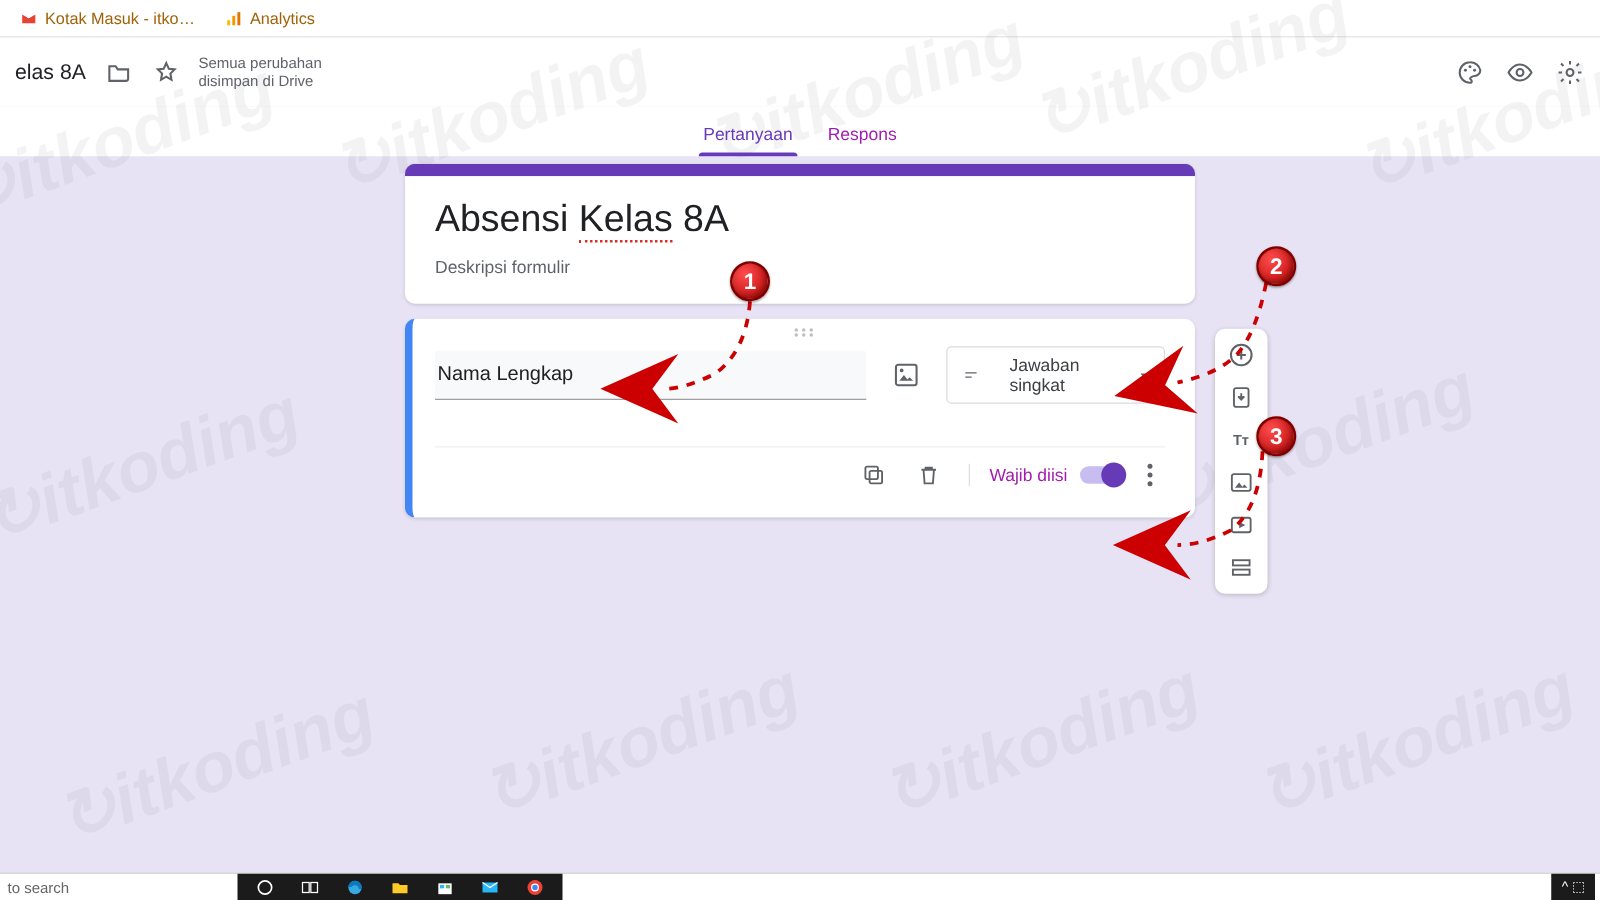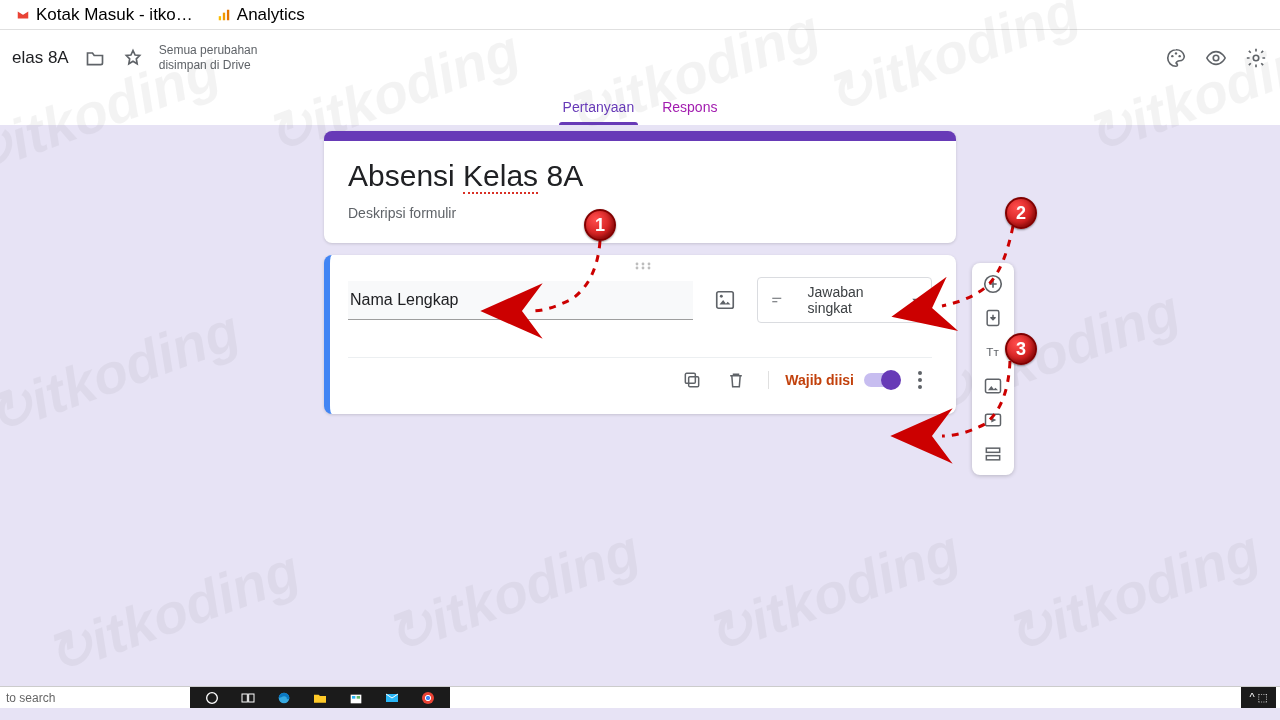--- a/index.html
+++ b/index.html
@@ -1,19 +1,19 @@
 <!DOCTYPE html>
 <html><head>
 <meta charset="utf-8">
 <style>
   * { box-sizing: border-box; margin: 0; padding: 0; font-family: Arial, "Helvetica Neue", sans-serif; }
   html, body { width: 1280px; height: 720px; overflow: hidden; background: #e7e3f5; }
   
   .tabstrip { height: 30px; background: #ffffff; display: flex; align-items: center; padding-left: 6px; gap: 4px; border-bottom: 1px solid #e0e0e0; }
-  .chip { display:flex; align-items:center; gap:6px; padding: 0 10px; height: 22px; font-size: 17px; color:#000000; }
+  .chip { display:flex; align-items:center; gap:6px; padding: 0 10px; height: 22px; font-size: 13px; color:#a16207; }
   .gm-ico { width:14px; height:14px; }
   .ga-ico { width:14px; height:14px; }
   
   .appbar { height: 55px; background:#fff; display:flex; align-items:center; padding: 0 12px; }
   .appbar-left { display:flex; align-items:center; gap:14px; }
   .doc-title { font-size:17px; color:#202124; }
   .ico-btn { width:24px; height:24px; display:flex; align-items:center; justify-content:center; color:#5f6368; cursor:pointer; }
   .save-note { font-size:12px; color:#5f6368; line-height:1.25; }
   .appbar-right { margin-left:auto; display:flex; align-items:center; gap:16px; }
   
@@ -34,35 +34,35 @@
   .q-body { padding: 0 24px 10px 18px; }
   .q-row { display:flex; align-items:center; gap:18px; }
   .q-input { flex: 0 0 345px; }
   .q-input input { width:100%; font-size:16px; padding:10px 2px 10px 2px; border:none; border-bottom:1px solid #9e9e9e; background:#f8f9fa; color:#202124; outline:none; }
   .q-img { width:28px; height:28px; display:flex; align-items:center; justify-content:center; color:#5f6368; cursor:pointer; }
   .q-type { flex:1; height:46px; border:1px solid #dadce0; border-radius:4px; display:flex; align-items:center; padding:0 12px; gap:24px; cursor:pointer; color:#3c4043; font-size:14px; position:relative; }
   .q-type .caret { margin-left:auto; }
   .ans-line { margin-top:20px; font-size:14px; color:#9e9e9e; border-bottom:1px dotted #bdbdbd; padding-bottom:6px; width:60%; }
   .q-footer { border-top:1px solid #eceff1; margin-top:34px; padding:10px 0 12px 0; display:flex; align-items:center; justify-content:flex-end; gap:20px; }
   .req-wrap { display:flex; align-items:center; gap:10px; padding-left:16px; border-left:1px solid #e0e0e0; }
-  .req-label { font-size:14px; color:#c2410c;font-weight:bold; }
+  .req-label { font-size:14px; color:#a21caf; }
   .switch { width:34px; height:14px; border-radius:10px; background:#c7bdf0; position:relative; cursor:pointer; }
   .switch::after { content:""; position:absolute; top:-3px; right:-3px; width:20px; height:20px; border-radius:50%; background:#673ab7; }
   .more-dots { width:24px; display:flex; flex-direction:column; align-items:center; gap:3px; cursor:pointer; }
   .more-dots span { width:4px; height:4px; background:#5f6368; border-radius:50%; }
   
   .side-toolbar { position:absolute; left: calc(50% + 332px); top: 132px; width:42px; background:#fff; border-radius:8px; box-shadow:0 1px 4px rgba(0,0,0,.2); padding:8px 0; display:flex; flex-direction:column; align-items:center; gap:8px; }
-  .side-toolbar .tbtn { width:30px; height:26px; display:flex; align-items:center; justify-content:center; color:#5f6368; cursor:pointer; }
+  .side-toolbar .tbtn { width:30px; height:26px; display:flex; align-items:center; justify-content:center; color:#5f6368; cursor:pointer;font-weight:bold; }
   
   .badge { position:absolute; width:32px; height:32px; border-radius:50%; background: radial-gradient(circle at 35% 30%, #ff4d4d, #b30000); color:#fff; font-weight:bold; font-size:18px; display:flex; align-items:center; justify-content:center; border:2px solid #800000; box-shadow: inset -2px -2px 4px rgba(0,0,0,.3), 0 1px 2px rgba(0,0,0,.4); z-index:30; }
   .ann-svg { position:absolute; top:0; left:0; width:100%; height:100%; pointer-events:none; z-index:25; }
   .watermark { position:absolute; inset:0; pointer-events:none; opacity:0.07; }
   .watermark span { position:absolute; font-size:56px; font-weight:700; color:#666; transform:rotate(-20deg); font-style:italic; white-space:nowrap; }
   
-  .taskbar { position:absolute; left:0; right:0; bottom:12px; height:22px; background:#fff; border-top:1px solid #ccc; display:flex; align-items:center; font-size:12px; color:#666; }
+  .taskbar { position:absolute; left:0; right:0; bottom:0; height:22px; background:#fff; border-top:1px solid #ccc; display:flex; align-items:center; font-size:12px; color:#666; }
   .taskbar .search { padding-left:6px; }
   .taskbar .tray { position:absolute; right:4px; font-size:11px; color:#fff; background:#1b1b1b; height:100%; display:flex; align-items:center; padding:0 8px; gap:6px; }
   .taskbar .center { position:absolute; left:190px; height:100%; background:#1b1b1b; display:flex; align-items:center; padding:0 4px; gap:0; }
   .tb-ico { width:36px; height:100%; display:flex; align-items:center; justify-content:center; }
   svg { display:block; }
 </style>
 </head>
 <body>
 
 <div class="watermark">

